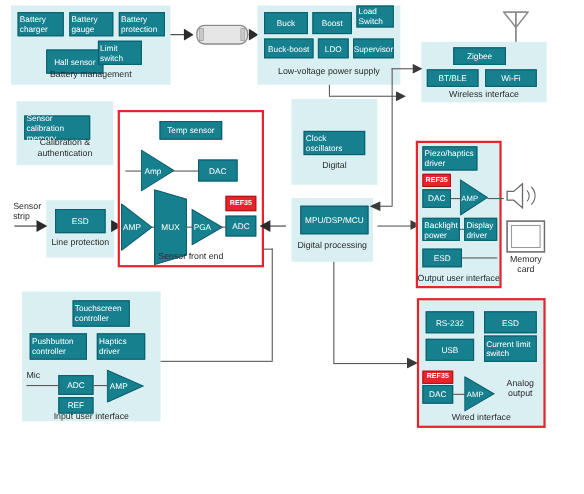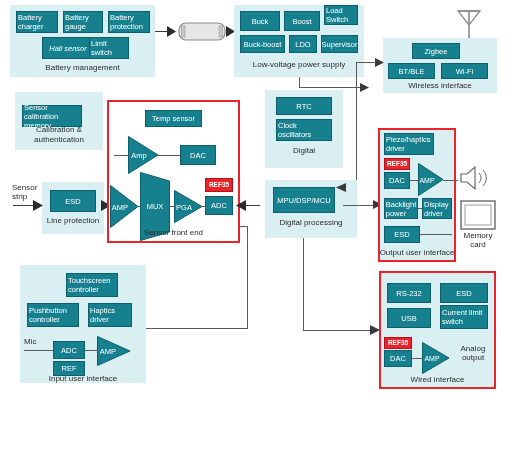--- a/index.html
+++ b/index.html
@@ -93,21 +93,21 @@
 </style>
 </head>
 <body>
 
 <div id="canvas">
 
   <div class="group" style="left:10px;top:5px;width:145px;height:72px;">
     <div class="blk" style="left:6px;top:6px;width:42px;height:22px;">Battery charger</div>
     <div class="blk" style="left:53px;top:6px;width:40px;height:22px;">Battery gauge</div>
     <div class="blk" style="left:98px;top:6px;width:42px;height:22px;">Battery protection</div>
-    <div class="blk" style="left:32px;top:32px;width:52px;height:22px;font-style:italic;">Hall sensor</div>
+    <div class="blk" style="left:32px;top:40px;width:52px;height:22px;">Hall sensor</div>
     <div class="blk" style="left:79px;top:32px;width:40px;height:22px;">Limit switch</div>
     <div class="group-label" style="top:58px;">Battery management</div>
   </div>
 
   <div class="ln h dark" style="left:155px;top:31px;width:14px;"></div>
   <div class="arw" style="left:167px;top:26px;">
     <svg width="9" height="11">
         <polygon points="0,0 9,5.5 0,11" fill="#2b2b2b"></polygon>
       </svg>
   </div>
@@ -236,26 +236,25 @@
   <div class="group-label" style="left:107px;width:133px;top:228px;">Sensor front end</div>
 
   <div class="ln h dark" style="left:240px;top:205px;width:20px;"></div>
   <div class="arw" style="left:236px;top:200px;">
     <svg width="10" height="11">
         <polygon points="10,0 0,5.5 10,11" fill="#2b2b2b"></polygon>
       </svg>
   </div>
 
   <div class="group" style="left:265px;top:90px;width:78px;height:78px;">
-    <div class="blk" style="left:11px;top:7px;width:56px;height:18px;">RTC</div>
     <div class="blk" style="left:11px;top:29px;width:56px;height:22px;">Clock oscillators</div>
     <div class="group-label" style="top:56px;">Digital</div>
   </div>
 
-  <div class="group" style="left:265px;top:180px;width:92px;height:58px;">
+  <div class="group" style="left:265px;top:180px;width:74px;height:58px;">
     <div class="blk" style="left:8px;top:7px;width:62px;height:26px;">MPU/DSP/MCU</div>
     <div class="group-label" style="top:38px;">Digital processing</div>
   </div>
 
   <div class="ln v" style="left:356px;top:77px;height:0px;"></div>
   <div class="arw" style="left:336px;top:183px;">
     <svg width="10" height="9">
         <polygon points="10,0 0,4.5 10,9" fill="#3a3a3a"></polygon>
       </svg>
   </div>

